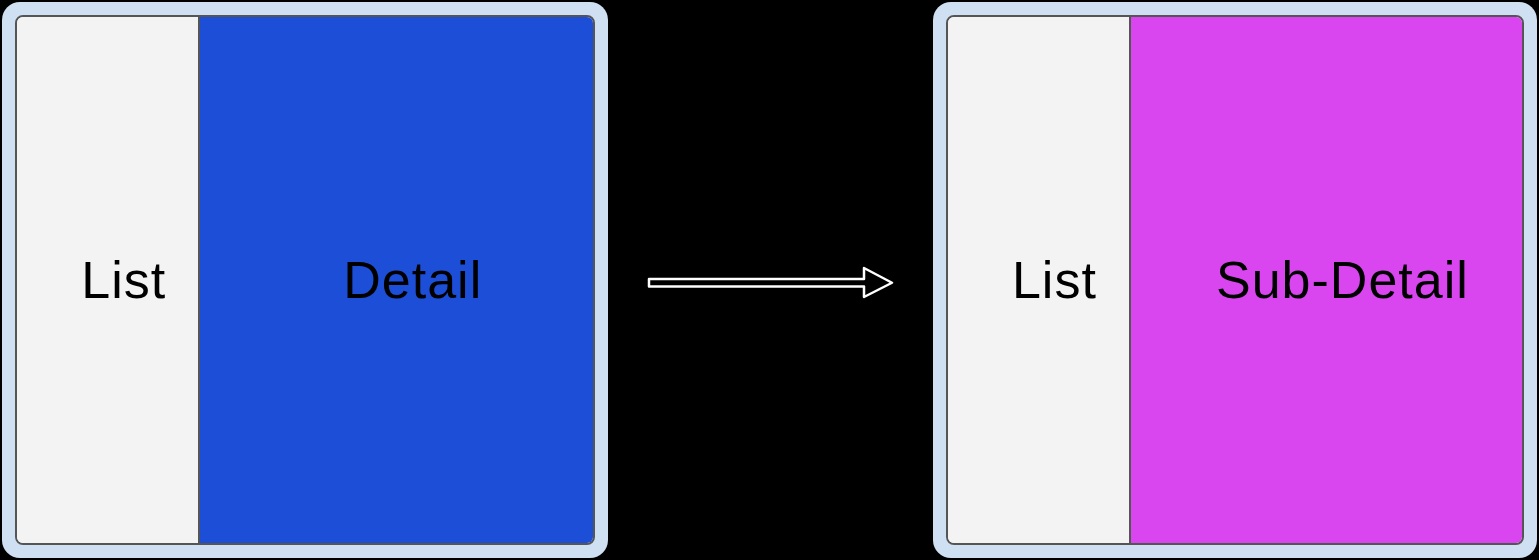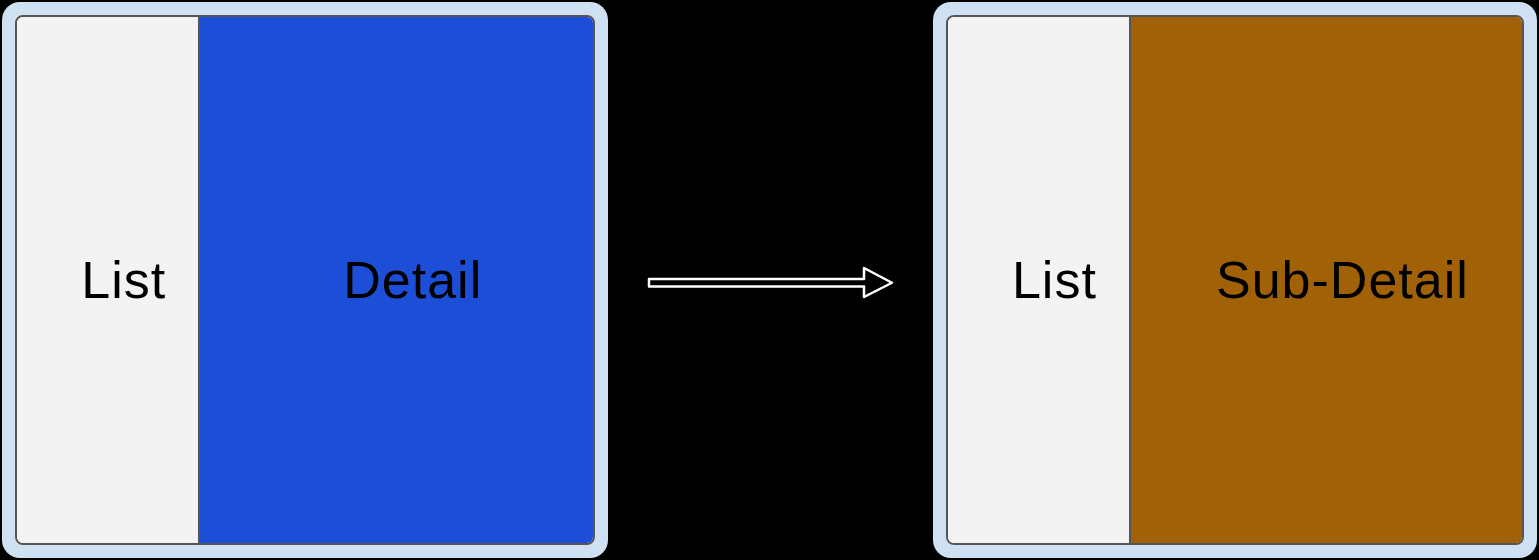--- a/index.html
+++ b/index.html
@@ -86,17 +86,17 @@
 
 <svg class="arrow-svg" viewBox="0 0 254 52" xmlns="http://www.w3.org/2000/svg">
   <path d="M5,22 L220,22 L220,11 L248,25.75 L220,40 L220,29.5 L5,29.5 Z" stroke-width="2.5" stroke-linejoin="round" fill="#000000" stroke="#ffffff"></path>
 </svg>
 
 <div class="device device--after" style="background-color: rgb(207, 224, 242);">
   <div class="screen">
     <div class="pane pane--list" style="background-color: rgb(243, 243, 243);">
       <span class="pane-label">List</span>
     </div>
-    <div class="pane pane--detail" style="background-color: #a16207;">
+    <div class="pane pane--detail" style="background-color: #d946ef;">
       <span class="pane-label">Sub-Detail</span>
     </div>
   </div>
 </div>
 
 </body></html>

